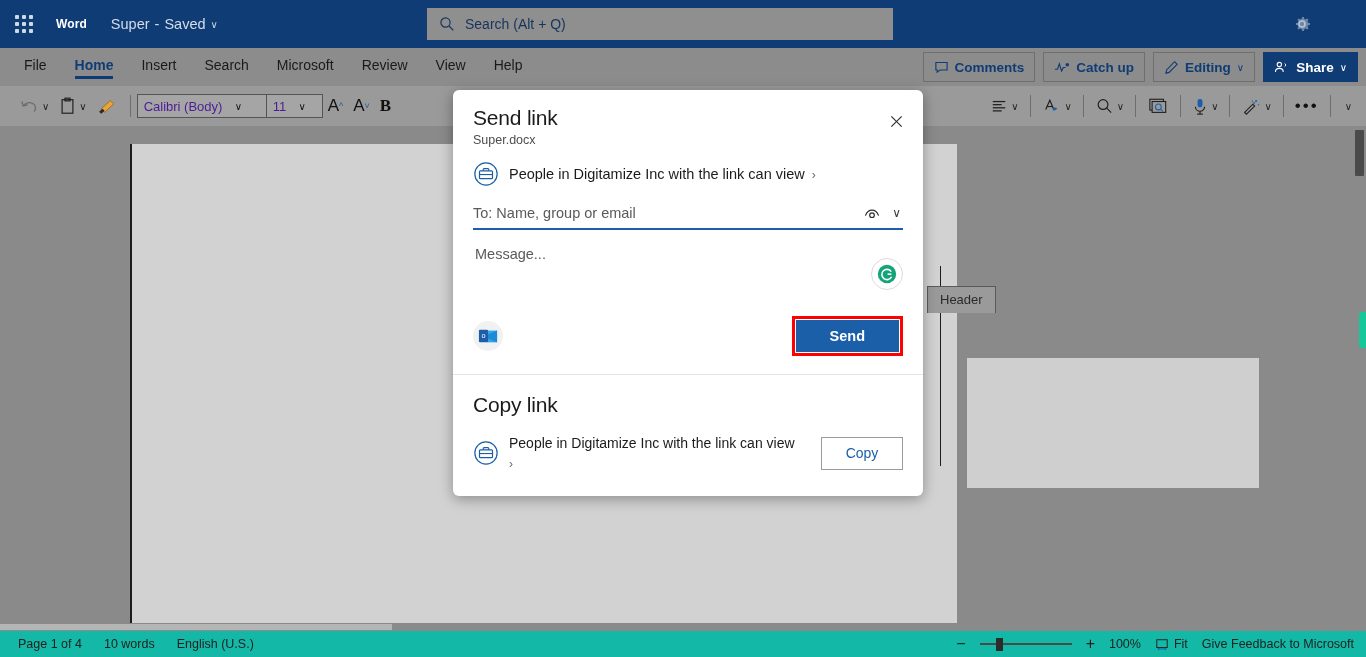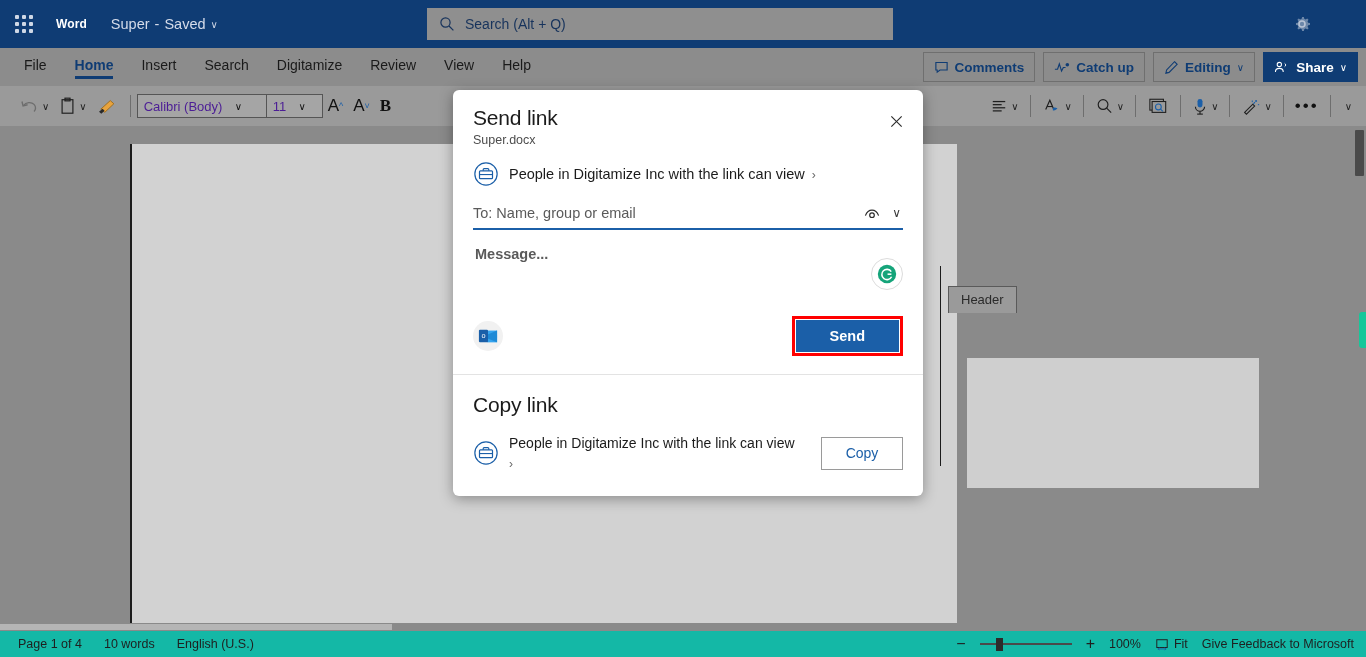--- a/index.html
+++ b/index.html
@@ -188,21 +188,21 @@
   }
   .page {
     position: absolute;
     left: 130px; top: 18px;
     width: 825px; height: 497px;
     background: #d2d2d2;
     border-left: 2px solid #1c1c1c;
   }
   .header-tab {
     position: absolute;
-    left: 948px; top: 160px;
+    left: 927px; top: 160px;
     padding: 5px 12px 6px 12px;
     background: #9a9a9a;
     border: 1px solid #5a5a5a;
     border-bottom: none;
     font-size: 13px;
     color: #2a2a2a;
     cursor: pointer;
   }
   .header-rule {
     position: absolute;
@@ -323,21 +323,20 @@
     min-height: 66px;
   }
   .msg-input {
     border: 0; outline: none; resize: none;
     width: 100%;
     font-size: 14.5px;
     color: #404040;
     font-family: "Liberation Sans", sans-serif;
     background: transparent;
     height: 24px;
-    font-weight: bold;
   }
   .msg-input::placeholder { color: #5a5a5a; opacity: 1; }
   .grammarly {
     position: absolute;
     right: 0px; top: 14px;
     width: 30px; height: 30px;
     border-radius: 50%;
     background: #ffffff;
     border: 1px solid #dcdcdc;
     display: flex; align-items: center; justify-content: center;
@@ -465,21 +464,21 @@
       <path fill="#b9c4d6" d="M20 12.9v-1.8l-1.9-.4a6.4 6.4 0 0 0-.6-1.4l1-1.6-1.3-1.3-1.6 1a6.4 6.4 0 0 0-1.4-.6L13.9 5h-1.8l-.4 1.8c-.5.1-1 .3-1.4.6l-1.6-1L7.4 7.7l1 1.6c-.2.4-.4.9-.6 1.4L6 11.1v1.8l1.8.4c.2.5.4 1 .6 1.4l-1 1.6 1.3 1.3 1.6-1c.4.2.9.4 1.4.6l.4 1.8h1.8l.4-1.8c.5-.2 1-.4 1.4-.6l1.6 1 1.3-1.3-1-1.6c.2-.4.4-.9.6-1.4l1.8-.4z" opacity=".55"></path>
     </svg>
   </div>
 </div>
 
 <div class="ribbon-tabs">
   <div class="rtab first">File</div>
   <div class="rtab active">Home</div>
   <div class="rtab">Insert</div>
   <div class="rtab">Search</div>
-  <div class="rtab">Digitamize</div>
+  <div class="rtab">Microsoft</div>
   <div class="rtab">Review</div>
   <div class="rtab">View</div>
   <div class="rtab">Help</div>
 </div>
 
 <div class="top-actions">
   <button class="act-btn">
     <svg width="15" height="15" viewBox="0 0 16 16">
       <path d="M2 2.6h12v8H6.4L3.4 13v-2.4H2z" fill="none" stroke="#0f3c74" stroke-width="1.2"></path>
     </svg>

